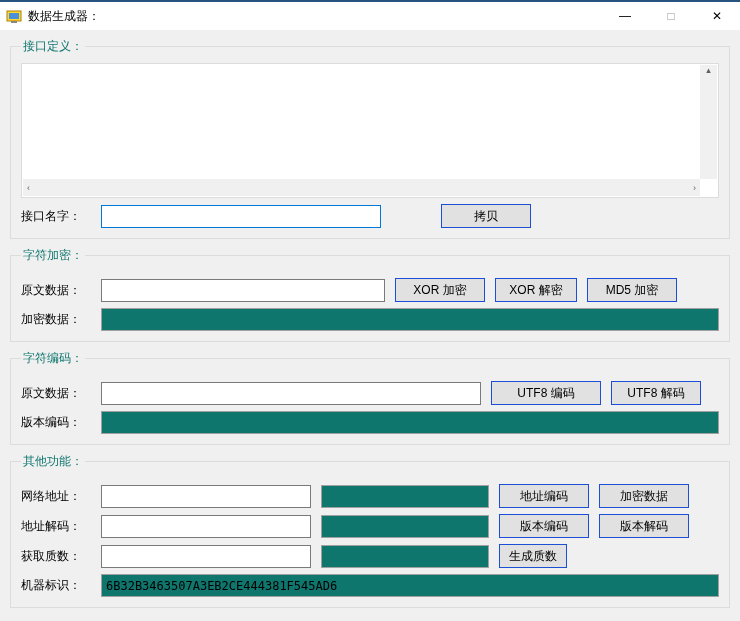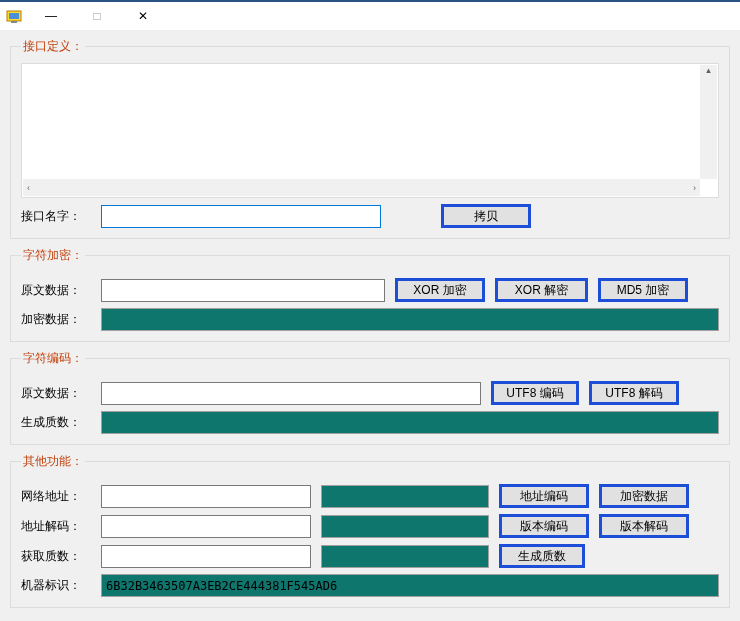--- a/index.html
+++ b/index.html
@@ -39,21 +39,21 @@
 }
 fieldset {
   border: 1px solid #dcdcdc;
   padding: 8px 10px 10px 10px;
   margin-bottom: 8px;
   background: #f0f0f0;
 }
 legend {
   font-size: 12px;
   padding: 0 2px;
-  color: #c2410c;
+  color: #0f766e;
 }
 .row {
   display: flex;
   align-items: center;
   margin-top: 6px;
   gap: 10px;
 }
 .row:first-child { margin-top: 2px; }
 .lbl {
   width: 70px;
@@ -123,21 +123,21 @@
   background: #f0f0f0;
   display: flex;
   justify-content: space-between;
   align-items: center;
   font-size: 9px;
   color: #606060;
   padding: 0 4px;
 }
 .btn {
   height: 24px;
-  border: 3px solid #1d4ed8;
+  border: 1px solid #1d4ed8;
   background: #e1e1e1;
   font-family: inherit;
   font-size: 12px;
   cursor: pointer;
   display: flex;
   align-items: center;
   justify-content: center;
 }
 .btn-default {
   border: 1px solid #0078d7;
@@ -149,20 +149,21 @@
 <body>
 
 <div class="titlebar">
   <span class="titlebar-icon">
     <svg width="16" height="16" viewBox="0 0 16 16">
       <rect x="1" y="3" width="14" height="10" fill="#FDD835" stroke="#B08000" stroke-width="1"></rect>
       <rect x="3" y="5" width="10" height="6" fill="#4A90D9"></rect>
       <rect x="5" y="13" width="6" height="2" fill="#888"></rect>
     </svg>
   </span>
+  <span class="titlebar-title">数据生成器：</span>
   <div class="tb-btn">
       <span>—</span>
     </div>
   <div class="tb-btn disabled">
       <span>□</span>
     </div>
   <div class="tb-btn">
       <span>✕</span>
     </div>
 </div>
@@ -188,39 +189,39 @@
       <div style="flex:0 0 20px"></div>
     </div>
   </fieldset>
 
   <fieldset>
     <legend>字符加密：</legend>
     <div class="row">
       <span class="lbl">原文数据：</span>
       <input class="input-text flex1" style="max-width: 284px;" value="">
       <button class="btn" style="width:90px">XOR 加密</button>
-      <button class="btn" style="width:93px">XOR 解密</button>
+      <button class="btn" style="width:82px">XOR 解密</button>
       <button class="btn" style="width:90px">MD5 加密</button>
     </div>
     <div class="row">
       <span class="lbl">加密数据：</span>
       <input class="input-ro flex1" readonly="" value="" style="">
     </div>
   </fieldset>
 
   <fieldset>
     <legend>字符编码：</legend>
     <div class="row">
       <span class="lbl">原文数据：</span>
       <input class="input-text flex1" style="max-width: 380px;" value="">
-      <button class="btn" style="width:88px">UTF8 编码</button>
+      <button class="btn" style="width:110px">UTF8 编码</button>
       <button class="btn" style="width:90px">UTF8 解码</button>
     </div>
     <div class="row">
-      <span class="lbl">生成质数：</span>
+      <span class="lbl">版本编码：</span>
       <input class="input-ro flex1" readonly="" value="" style="">
     </div>
   </fieldset>
 
   <fieldset>
     <legend>其他功能：</legend>
     <div class="row">
       <span class="lbl">网络地址：</span>
       <input class="input-text" style="width: 210px;" value="">
       <input class="input-ro" style="width: 168px;" readonly="" value="">
@@ -231,21 +232,21 @@
       <span class="lbl">地址解码：</span>
       <input class="input-text" style="width: 210px;" value="">
       <input class="input-ro" style="width: 168px;" readonly="" value="">
       <button class="btn" style="width:90px">版本编码</button>
       <button class="btn" style="width:90px">版本解码</button>
     </div>
     <div class="row">
       <span class="lbl">获取质数：</span>
       <input class="input-text" style="width: 210px;" value="">
       <input class="input-ro" style="width: 168px;" readonly="" value="">
-      <button class="btn" style="width:86px">生成质数</button>
+      <button class="btn" style="width:68px">生成质数</button>
       <div style="width:90px"></div>
     </div>
     <div class="row">
       <span class="lbl">机器标识：</span>
       <input class="input-ro flex1" readonly="" value="6B32B3463507A3EB2CE444381F545AD6" style="">
     </div>
   </fieldset>
 
 </div>
 

